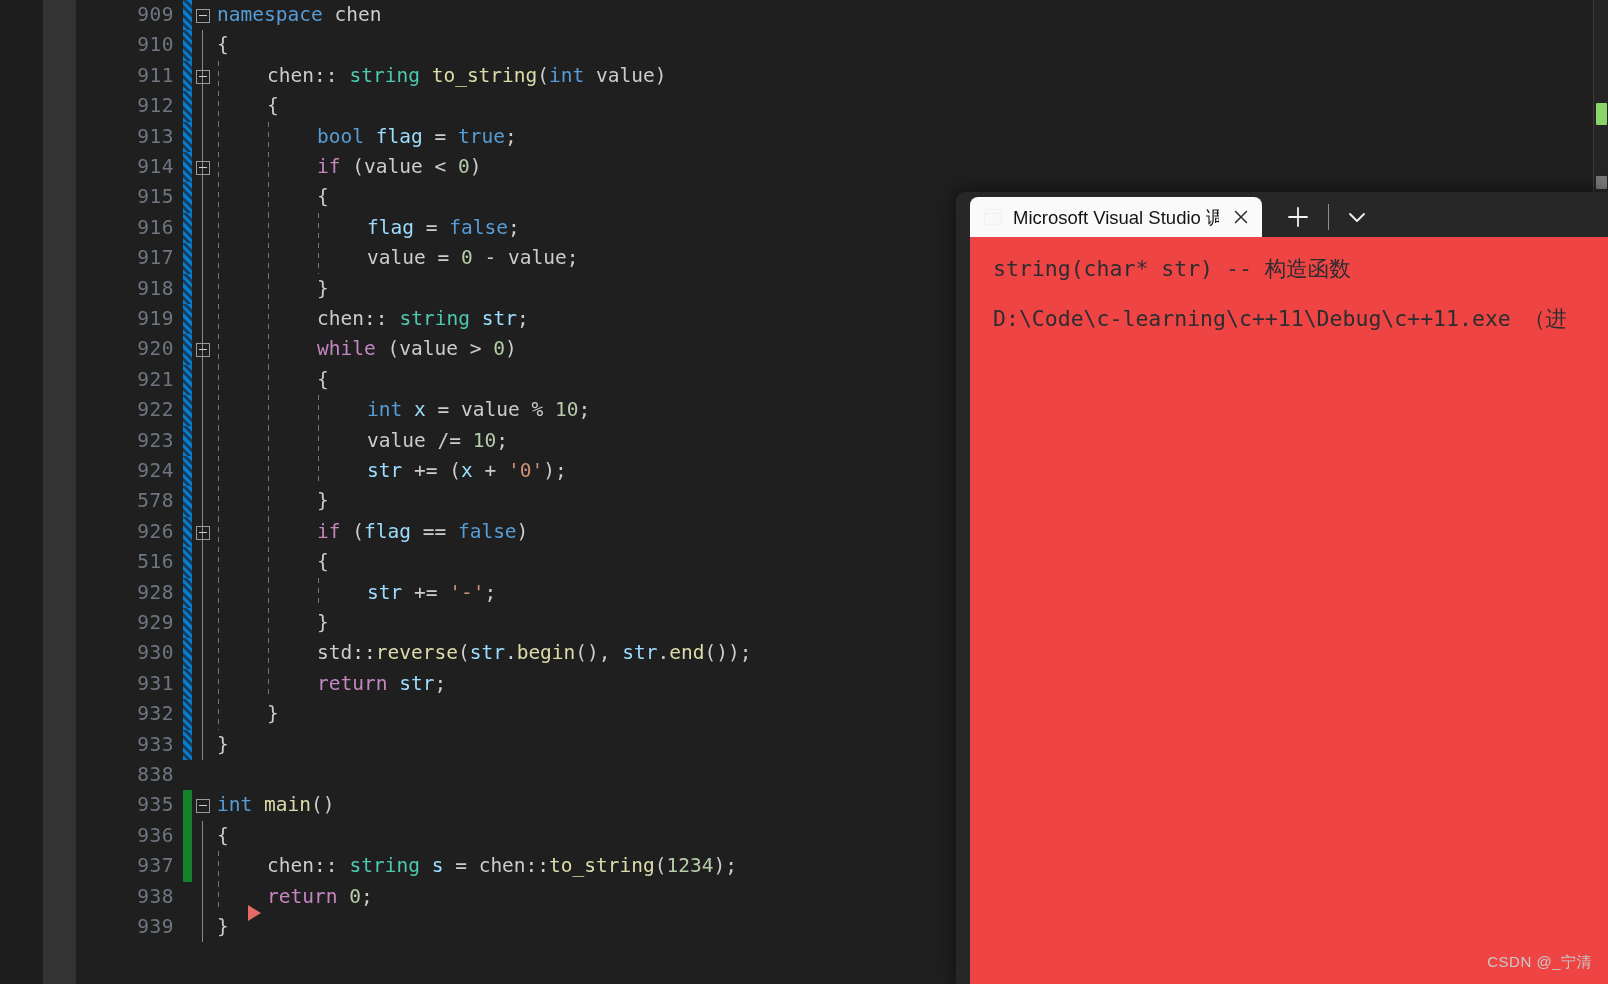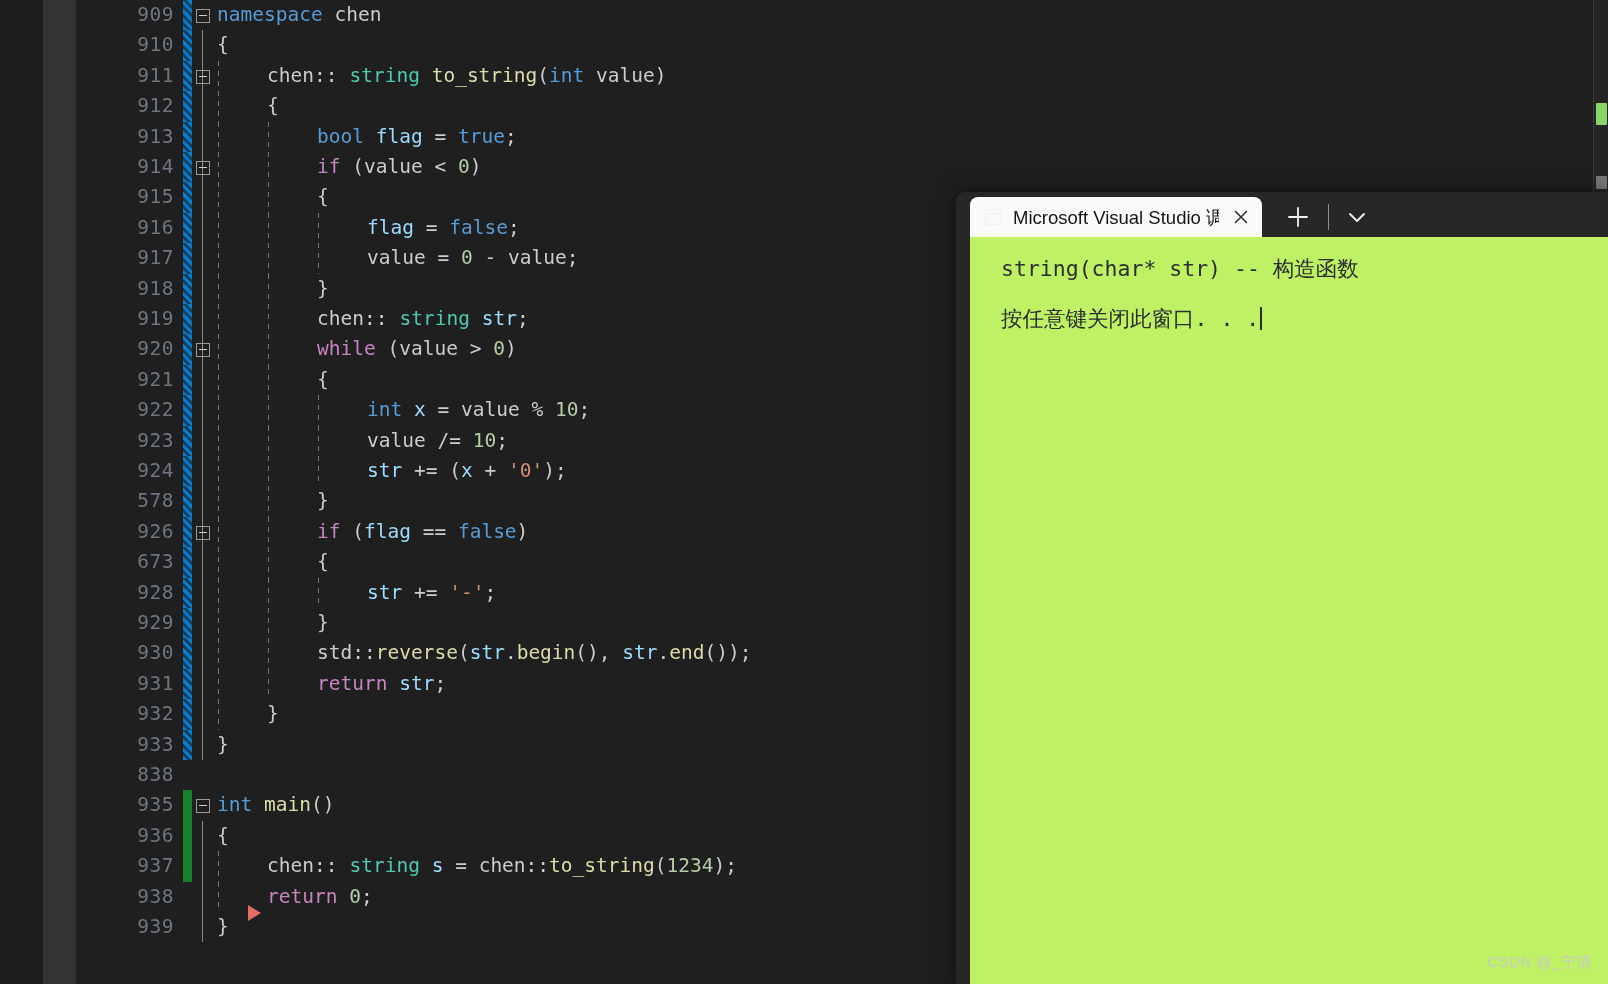--- a/index.html
+++ b/index.html
@@ -73,22 +73,22 @@
              background:#fafafa; border-top-left-radius:8px; border-top-right-radius:8px;
              display:flex; align-items:center; padding:0 8px 0 12px; gap:9px; }
   .term-tab-icon{ width:22px; height:22px; flex:0 0 22px; position:relative; }
   .term-tab-title{ font-family:"Liberation Sans", sans-serif; font-size:18.5px; color:#141414;
                    white-space:nowrap; overflow:hidden; max-width:206px; }
   .term-tab-close{ width:26px; height:26px; flex:0 0 26px; position:relative; }
   .term-newtab{ width:40px; height:40px; position:relative; margin-left:16px; }
   .term-vsep{ width:1px; height:26px; background:#8e8e8e; margin:0 10px 7px 10px; align-self:flex-end; }
   .term-chev{ width:36px; height:40px; position:relative; }
 
-  .term-body{ position:absolute; left:14px; top:45px; right:0; bottom:0; background:#bef264;
-              padding:16px 0 0 31px; overflow:hidden; }
+  .term-body{ position:absolute; left:14px; top:45px; right:0; bottom:0; background:#ef4444;
+              padding:16px 0 0 23px; overflow:hidden; }
   .term-line{ font-family:"DejaVu Sans Mono", monospace; font-size:21.5px; line-height:32px;
               color:#2b2d30; white-space:pre; }
   .term-blank{ height:18px; }
   .cursor{ display:inline-block; width:2px; height:23px; background:#2b2d30;
            vertical-align:-4px; margin-left:1px; }
 
   .watermark{ position:absolute; right:16px; bottom:12px; font-family:"Liberation Sans", sans-serif;
               font-size:15px; color:#c9c9c9; letter-spacing:.5px; }
 </style>
 </head>
@@ -113,21 +113,21 @@
           <div class="line" style="top: 243.2px; position: absolute; left: 0px; right: 0px;"><span class="lnum">917</span><span class="chbar blue"></span><span class="foldline"></span><span class="ig" style="left: 142px;"></span><span class="ig" style="left: 192px;"></span><span class="ig" style="left: 242px;"></span><span class="txt" style="left: 291px;"><span class="c-plain">value</span><span class="c-plain"> = </span><span class="c-num">0</span><span class="c-plain"> - </span><span class="c-plain">value</span><span class="c-plain">;</span></span></div>
           <div class="line" style="top: 273.6px; position: absolute; left: 0px; right: 0px;"><span class="lnum">918</span><span class="chbar blue"></span><span class="foldline"></span><span class="ig" style="left: 142px;"></span><span class="ig" style="left: 192px;"></span><span class="txt" style="left: 241px;"><span class="c-plain">}</span></span></div>
           <div class="line" style="top: 304px; position: absolute; left: 0px; right: 0px;"><span class="lnum">919</span><span class="chbar blue"></span><span class="foldline"></span><span class="ig" style="left: 142px;"></span><span class="ig" style="left: 192px;"></span><span class="txt" style="left: 241px;"><span class="c-plain">chen</span><span class="c-plain">::</span><span class="c-type">string</span><span class="c-plain"> </span><span class="c-var">str</span><span class="c-plain">;</span></span></div>
           <div class="line" style="top: 334.4px; position: absolute; left: 0px; right: 0px;"><span class="lnum">920</span><span class="chbar blue"></span><span class="foldline"></span><span class="fold"></span><span class="ig" style="left: 142px;"></span><span class="ig" style="left: 192px;"></span><span class="txt" style="left: 241px;"><span class="c-ctl">while</span><span class="c-plain"> (</span><span class="c-plain">value</span><span class="c-plain"> &gt; </span><span class="c-num">0</span><span class="c-plain">)</span></span></div>
           <div class="line" style="top: 364.8px; position: absolute; left: 0px; right: 0px;"><span class="lnum">921</span><span class="chbar blue"></span><span class="foldline"></span><span class="ig" style="left: 142px;"></span><span class="ig" style="left: 192px;"></span><span class="txt" style="left: 241px;"><span class="c-plain">{</span></span></div>
           <div class="line" style="top: 395.2px; position: absolute; left: 0px; right: 0px;"><span class="lnum">922</span><span class="chbar blue"></span><span class="foldline"></span><span class="ig" style="left: 142px;"></span><span class="ig" style="left: 192px;"></span><span class="ig" style="left: 242px;"></span><span class="txt" style="left: 291px;"><span class="c-kw">int</span><span class="c-plain"> </span><span class="c-var">x</span><span class="c-plain"> = </span><span class="c-plain">value</span><span class="c-plain"> % </span><span class="c-num">10</span><span class="c-plain">;</span></span></div>
           <div class="line" style="top: 425.6px; position: absolute; left: 0px; right: 0px;"><span class="lnum">923</span><span class="chbar blue"></span><span class="foldline"></span><span class="ig" style="left: 142px;"></span><span class="ig" style="left: 192px;"></span><span class="ig" style="left: 242px;"></span><span class="txt" style="left: 291px;"><span class="c-plain">value</span><span class="c-plain"> /= </span><span class="c-num">10</span><span class="c-plain">;</span></span></div>
           <div class="line" style="top: 456px; position: absolute; left: 0px; right: 0px;"><span class="lnum">924</span><span class="chbar blue"></span><span class="foldline"></span><span class="ig" style="left: 142px;"></span><span class="ig" style="left: 192px;"></span><span class="ig" style="left: 242px;"></span><span class="txt" style="left: 291px;"><span class="c-var">str</span><span class="c-plain"> += (</span><span class="c-var">x</span><span class="c-plain"> + </span><span class="c-str">'0'</span><span class="c-plain">);</span></span></div>
           <div class="line" style="top: 486.4px; position: absolute; left: 0px; right: 0px;"><span class="lnum">578</span><span class="chbar blue"></span><span class="foldline"></span><span class="ig" style="left: 142px;"></span><span class="ig" style="left: 192px;"></span><span class="txt" style="left: 241px;"><span class="c-plain">}</span></span></div>
           <div class="line" style="top: 516.8px; position: absolute; left: 0px; right: 0px;"><span class="lnum">926</span><span class="chbar blue"></span><span class="foldline"></span><span class="fold"></span><span class="ig" style="left: 142px;"></span><span class="ig" style="left: 192px;"></span><span class="txt" style="left: 241px;"><span class="c-ctl">if</span><span class="c-plain"> (</span><span class="c-var">flag</span><span class="c-plain"> == </span><span class="c-kw">false</span><span class="c-plain">)</span></span></div>
-          <div class="line" style="top: 547.2px; position: absolute; left: 0px; right: 0px;"><span class="lnum">673</span><span class="chbar blue"></span><span class="foldline"></span><span class="ig" style="left: 142px;"></span><span class="ig" style="left: 192px;"></span><span class="txt" style="left: 241px;"><span class="c-plain">{</span></span></div>
+          <div class="line" style="top: 547.2px; position: absolute; left: 0px; right: 0px;"><span class="lnum">516</span><span class="chbar blue"></span><span class="foldline"></span><span class="ig" style="left: 142px;"></span><span class="ig" style="left: 192px;"></span><span class="txt" style="left: 241px;"><span class="c-plain">{</span></span></div>
           <div class="line" style="top: 577.6px; position: absolute; left: 0px; right: 0px;"><span class="lnum">928</span><span class="chbar blue"></span><span class="foldline"></span><span class="ig" style="left: 142px;"></span><span class="ig" style="left: 192px;"></span><span class="ig" style="left: 242px;"></span><span class="txt" style="left: 291px;"><span class="c-var">str</span><span class="c-plain"> += </span><span class="c-str">'-'</span><span class="c-plain">;</span></span></div>
           <div class="line" style="top: 608px; position: absolute; left: 0px; right: 0px;"><span class="lnum">929</span><span class="chbar blue"></span><span class="foldline"></span><span class="ig" style="left: 142px;"></span><span class="ig" style="left: 192px;"></span><span class="txt" style="left: 241px;"><span class="c-plain">}</span></span></div>
           <div class="line" style="top: 638.4px; position: absolute; left: 0px; right: 0px;"><span class="lnum">930</span><span class="chbar blue"></span><span class="foldline"></span><span class="ig" style="left: 142px;"></span><span class="ig" style="left: 192px;"></span><span class="txt" style="left: 241px;"><span class="c-plain">std</span><span class="c-plain">::</span><span class="c-fn">reverse</span><span class="c-plain">(</span><span class="c-var">str</span><span class="c-plain">.</span><span class="c-fn">begin</span><span class="c-plain">(), </span><span class="c-var">str</span><span class="c-plain">.</span><span class="c-fn">end</span><span class="c-plain">());</span></span></div>
           <div class="line" style="top: 668.8px; position: absolute; left: 0px; right: 0px;"><span class="lnum">931</span><span class="chbar blue"></span><span class="foldline"></span><span class="ig" style="left: 142px;"></span><span class="ig" style="left: 192px;"></span><span class="txt" style="left: 241px;"><span class="c-ctl">return</span><span class="c-plain"> </span><span class="c-var">str</span><span class="c-plain">;</span></span></div>
           <div class="line" style="top: 699.2px; position: absolute; left: 0px; right: 0px;"><span class="lnum">932</span><span class="chbar blue"></span><span class="foldline"></span><span class="ig" style="left: 142px;"></span><span class="txt" style="left: 191px;"><span class="c-plain">}</span></span></div>
           <div class="line" style="top: 729.6px; position: absolute; left: 0px; right: 0px;"><span class="lnum">933</span><span class="chbar blue"></span><span class="foldline"></span><span class="txt" style="left: 141px;"><span class="c-plain">}</span></span></div>
           <div class="line" style="top: 760px; position: absolute; left: 0px; right: 0px;"><span class="lnum">838</span><span class="txt" style="left: 141px;"></span></div>
           <div class="line" style="top: 790.4px; position: absolute; left: 0px; right: 0px; padding-left: 36px;"><span class="lnum">935</span><span class="chbar green"></span><span class="fold"></span><span class="txt" style="left: 141px;"><span class="c-kw">int</span><span class="c-plain"> </span><span class="c-fn">main</span><span class="c-plain">()</span></span></div>
           <div class="line" style="top: 820.8px; position: absolute; left: 0px; right: 0px;"><span class="lnum">936</span><span class="chbar green"></span><span class="foldline"></span><span class="txt" style="left: 141px;"><span class="c-plain">{</span></span></div>
           <div class="line" style="top: 851.2px; position: absolute; left: 0px; right: 0px;"><span class="lnum">937</span><span class="chbar green"></span><span class="foldline"></span><span class="ig" style="left: 142px;"></span><span class="txt" style="left: 191px;"><span class="c-plain">chen</span><span class="c-plain">::</span><span class="c-type">string</span><span class="c-plain"> </span><span class="c-var">s</span><span class="c-plain"> = </span><span class="c-plain">chen</span><span class="c-plain">::</span><span class="c-fn">to_string</span><span class="c-plain">(</span><span class="c-num">1234</span><span class="c-plain">);</span></span></div>
@@ -174,19 +174,19 @@
       <div class="term-chev">
         <svg width="36" height="40" viewBox="0 0 36 40">
           <path d="M11 17 L18 24 L25 17" fill="none" stroke="#f2f2f2" stroke-width="1.8" stroke-linecap="round" stroke-linejoin="round"></path>
         </svg>
       </div>
     </div>
 
     <div class="term-body">
       <div class="term-line">string(char* str) -- 构造函数</div>
       <div class="term-blank"></div>
-      <div class="term-line"><span>按任意键关闭此窗口. . .</span><span class="cursor"></span></div>
+      <div class="term-line">D:\Code\c-learning\c++11\Debug\c++11.exe （进</div>
     </div>
 
     <div class="watermark">CSDN @_宁清</div>
   </div>
 
 </div>
 
 </body></html>

